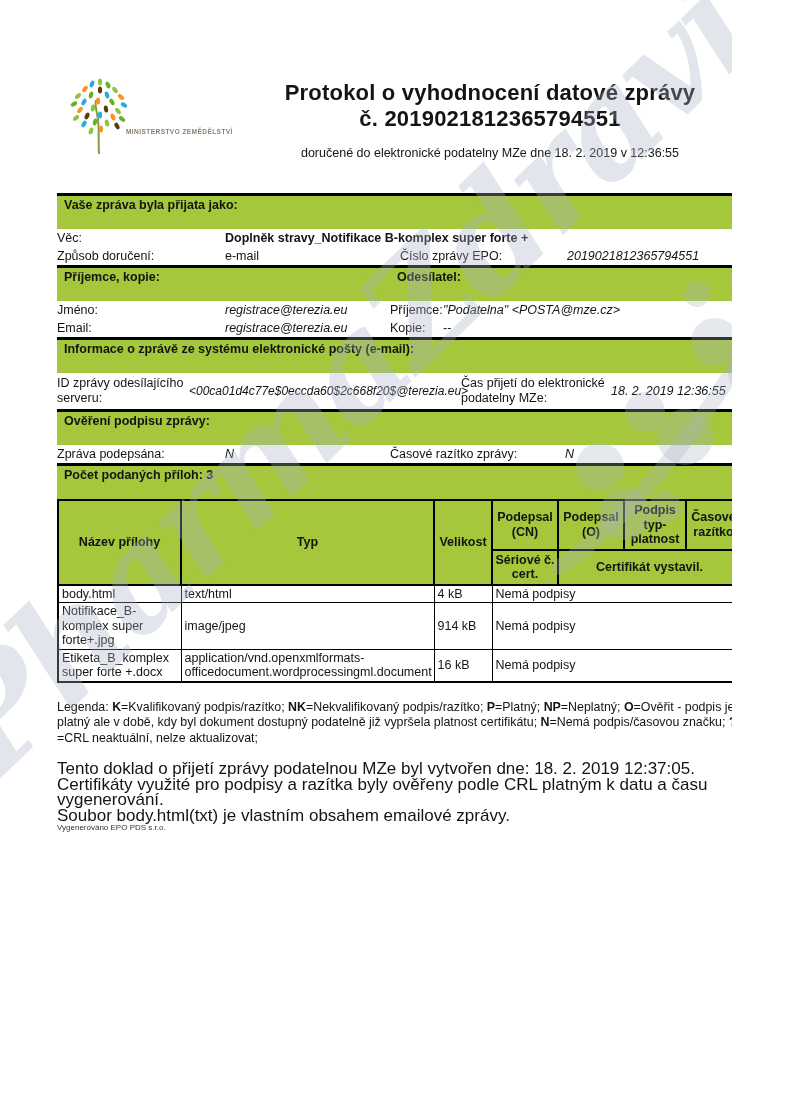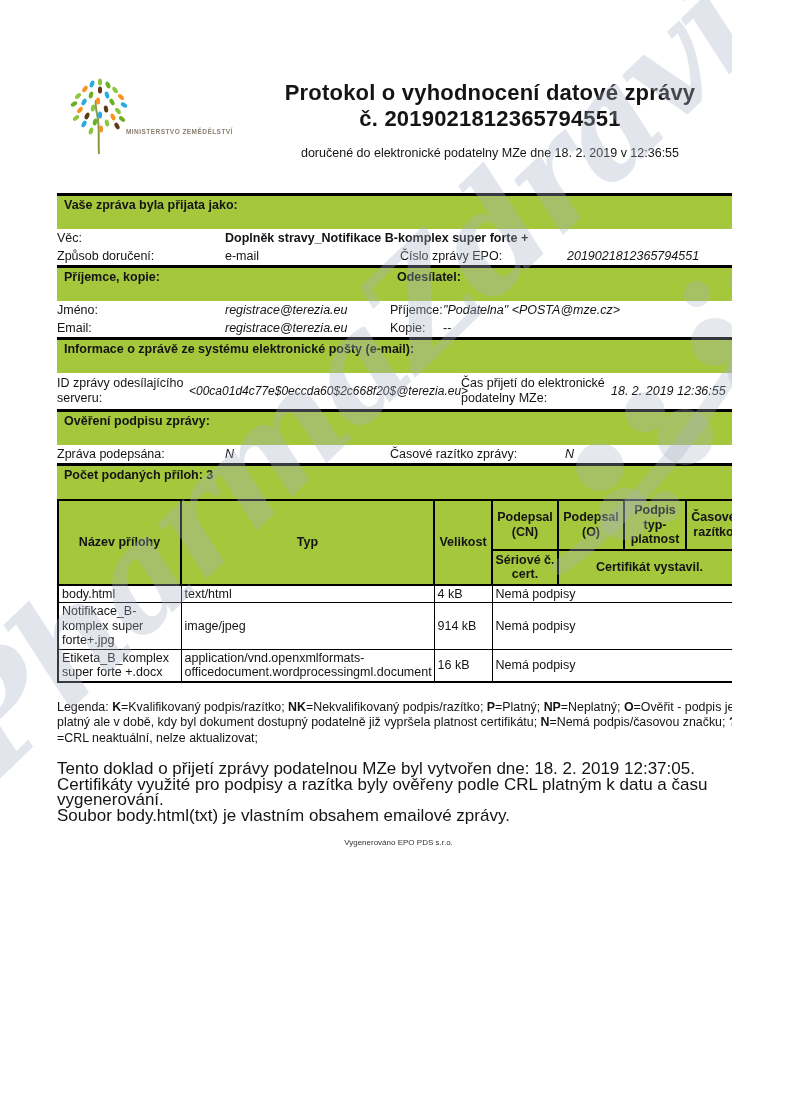--- a/index.html
+++ b/index.html
@@ -49,21 +49,21 @@
     background:var(--bar-green); border:2px solid #000; font-weight:700;
     text-align:center; vertical-align:middle; padding:2px 2px; line-height:14.5px;
   }
   .atab td {
     border:1.5px solid #000; vertical-align:middle;
     padding:1px 3px; line-height:14.5px; background:#fff;
   }
   
   .legend { margin-top:17px; font-size:12.4px; line-height:15.5px; }
   .para   { margin-top:15px; font-size:17px; line-height:15.5px; }
-  .gen    { margin-top:15px; font-size:8px; color:#333;text-align:center; }
+  .gen    { font-size:8px; color:#333; }
   
   .wm-text {
     position:absolute; left:78px; top:555px; height:315px;
     font-family:"DejaVu Serif", serif; font-style:italic; font-weight:700;
     font-size:142px; line-height:290px; letter-spacing:-5px; white-space:nowrap;
     color:rgba(168,178,198,0.33);
     transform:rotate(-44deg); transform-origin:0 100%;
     pointer-events:none; z-index:5;
   }
   .wm-sprig { position:absolute; left:545px; top:252px; pointer-events:none; z-index:5; }

